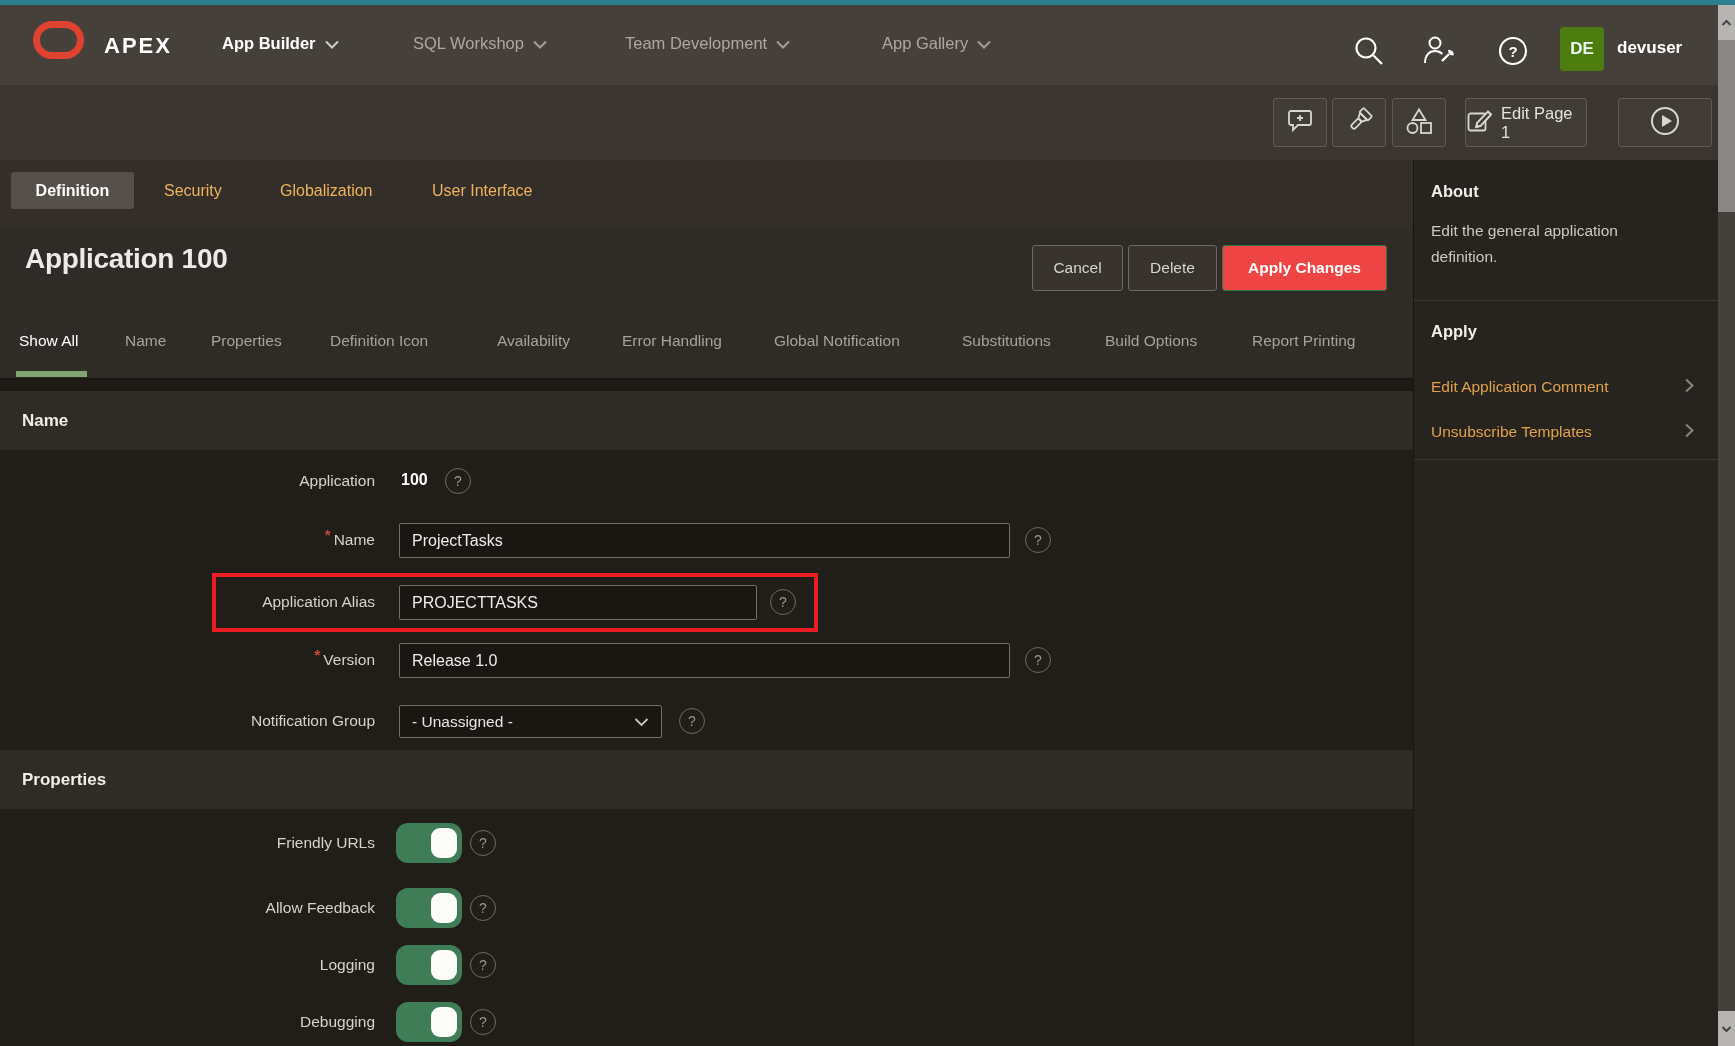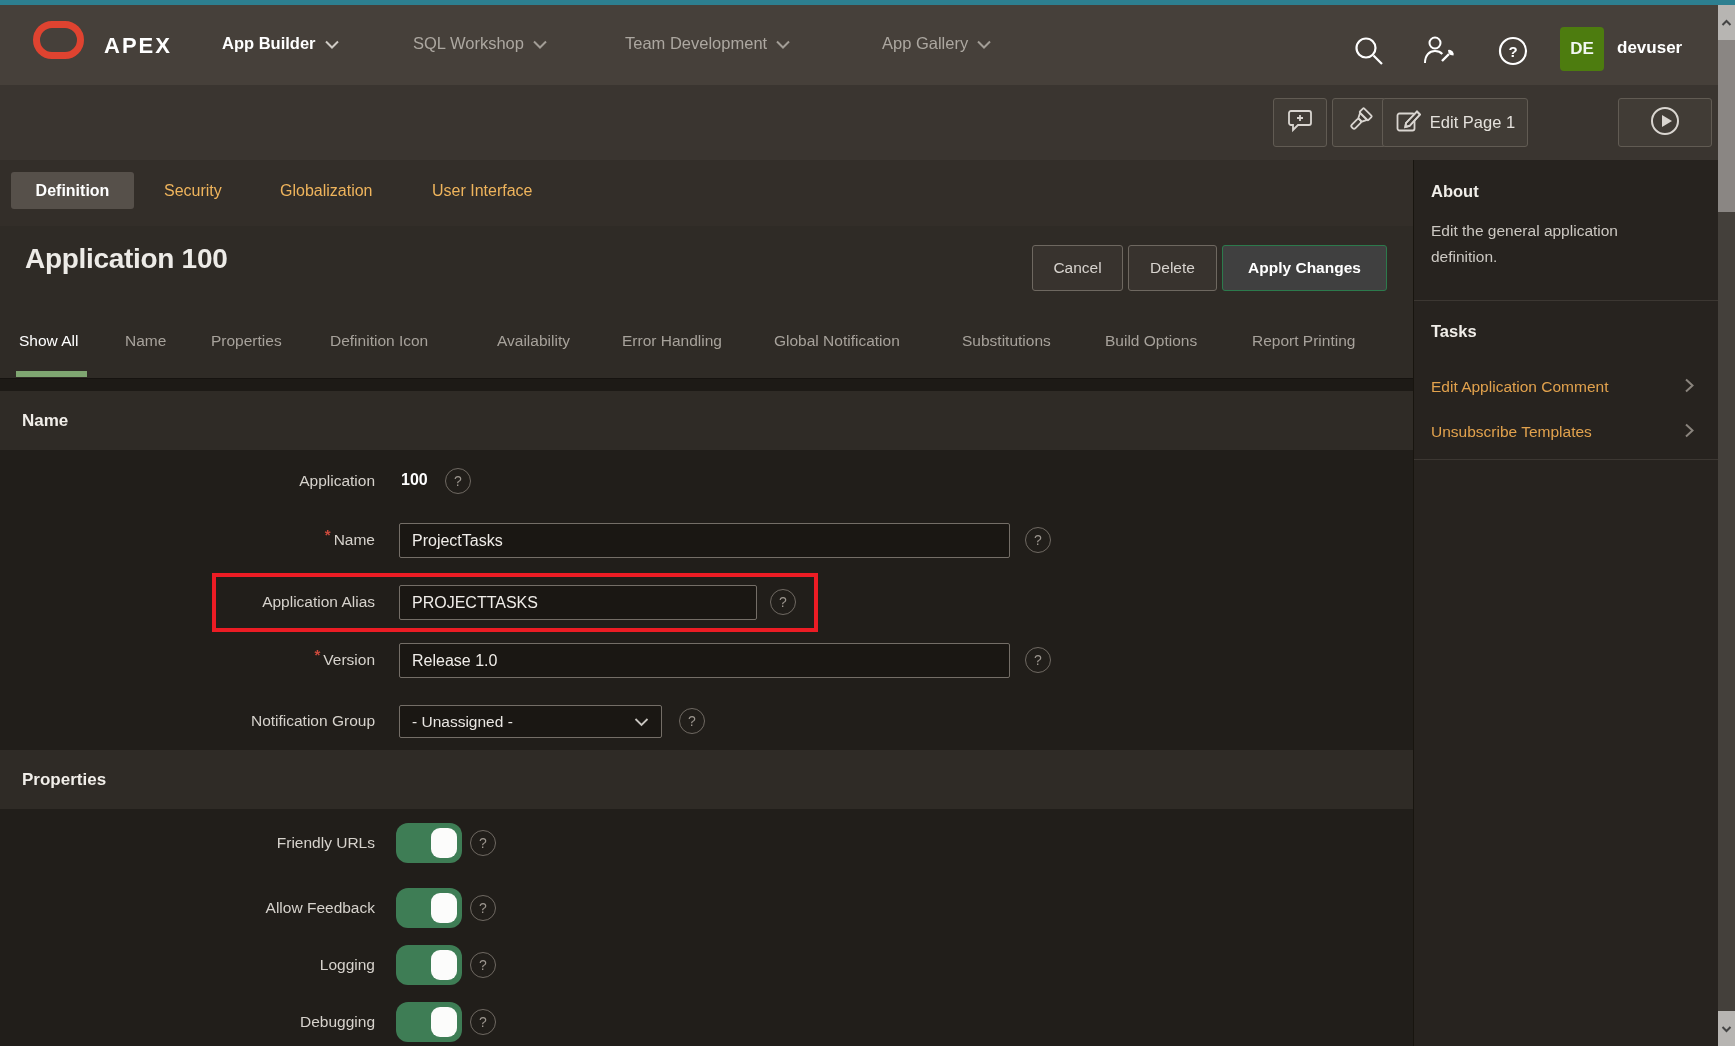--- a/index.html
+++ b/index.html
@@ -40,21 +40,21 @@
   .tab{ position:absolute; top:12px; height:37px; display:flex; align-items:center; justify-content:center;
         font-size:16px; color:#EFB45C; cursor:pointer; padding:0 14px; }
   .tab.active{ background:#56504A; border-radius:3px; color:#FFFFFF; font-weight:bold; }
 
   
   .pagehead{ position:absolute; left:0; top:226px; width:1735px; height:152px; background:#2F2B26; }
   .h1{ position:absolute; left:25px; top:17px; font-size:28px; font-weight:bold; color:#EDEBE7; letter-spacing:-0.3px; }
   .btn{ position:absolute; top:19px; height:46px; border-radius:3px; display:flex; align-items:center;
         justify-content:center; font-size:15.5px; cursor:pointer; }
   .btn.dark{ background:#38332E; border:1px solid #6E6860; color:#D7D3CE; }
-  .btn.green{ background:#404040; border:1px solid #2C7A4C; color:#FFFFFF; font-weight:bold; }
+  .btn.green{ background:#ef4444; border:1px solid #2C7A4C; color:#FFFFFF; font-weight:bold; }
   .subtab{ position:absolute; top:106px; font-size:15.5px; color:#A7A29B; cursor:pointer; }
   .subtab.active{ color:#FFFFFF; }
   .subtab-underline{ position:absolute; left:16px; top:145px; width:71px; height:6px; background:#7FA671; }
   .darkstrip{ position:absolute; left:0; top:378px; width:1735px; height:13px; background:#1D1A16; border-top:1px solid #161310; }
 
   
   .content{ position:absolute; left:0; top:391px; width:1413px; height:655px; background:#211E1A; }
   .secbar{ position:absolute; left:0; width:1413px; height:59px; background:#2F2B26; display:flex; align-items:center; }
   .secbar span{ margin-left:22px; font-size:17px; font-weight:bold; color:#F1EEE9; }
   .flabel{ position:absolute; left:0; width:375px; text-align:right; font-size:15.5px; color:#D6D2CC; line-height:20px;padding-left:40px; }
@@ -179,21 +179,21 @@
     </div>
     <div class="icon-btn" style="left:1392px">
       <span>
         <svg width="30" height="30" fill="none" stroke="#D9D5D0" stroke-width="1.8">
             <path d="M15 3.5l6.5 10.5h-13z"></path>
             <circle cx="8.5" cy="22" r="5"></circle>
             <rect x="17" y="17" width="10" height="10"></rect>
           </svg>
       </span>
     </div>
-    <div class="text-btn" style="left:1382px; width:146px">
+    <div class="text-btn" style="left:1465px; width:122px">
       <span>
         <svg width="26" height="26" fill="none" stroke="#D9D5D0" stroke-width="1.8">
             <rect x="2.5" y="5.5" width="17" height="17" rx="2"></rect>
             <path d="M11 15L22 3.5l3 3L14.5 18l-4.2 1z" fill="#413C36"></path>
             <path d="M11 15L22 3.5l3 3L14.5 18l-4.2 1z"></path>
           </svg>
       </span>
       <span>Edit Page 1</span>
     </div>
     <div class="text-btn" style="left:1618px; width:94px">
@@ -309,21 +309,21 @@
     <div class="toggle" style="top:611px">
         <div class="knob"></div>
       </div>
     <div class="qhelp" style="left:470px; top:618px">?</div>
   </div>
 
   <div class="sidebar">
     <div class="sb-title" style="top:22px">About</div>
     <div class="sb-text" style="top:58px">Edit the general application definition.</div>
     <div class="sb-div" style="top:140px"></div>
-    <div class="sb-title" style="top:162px">Tasks</div>
+    <div class="sb-title" style="top:162px">Apply</div>
     <div class="sb-link" style="top:255px">
       <span>Unsubscribe Templates</span>
       <span class="chev"><svg width="11" height="17">
             <path d="M2 2.5l6.5 6-6.5 6" fill="none" stroke="#8A847D" stroke-width="2"></path>
           </svg></span>
     </div>
     <div class="sb-link" style="top:210px">
       <span>Edit Application Comment</span>
       <span class="chev"><svg width="11" height="17">
             <path d="M2 2.5l6.5 6-6.5 6" fill="none" stroke="#8A847D" stroke-width="2"></path>

